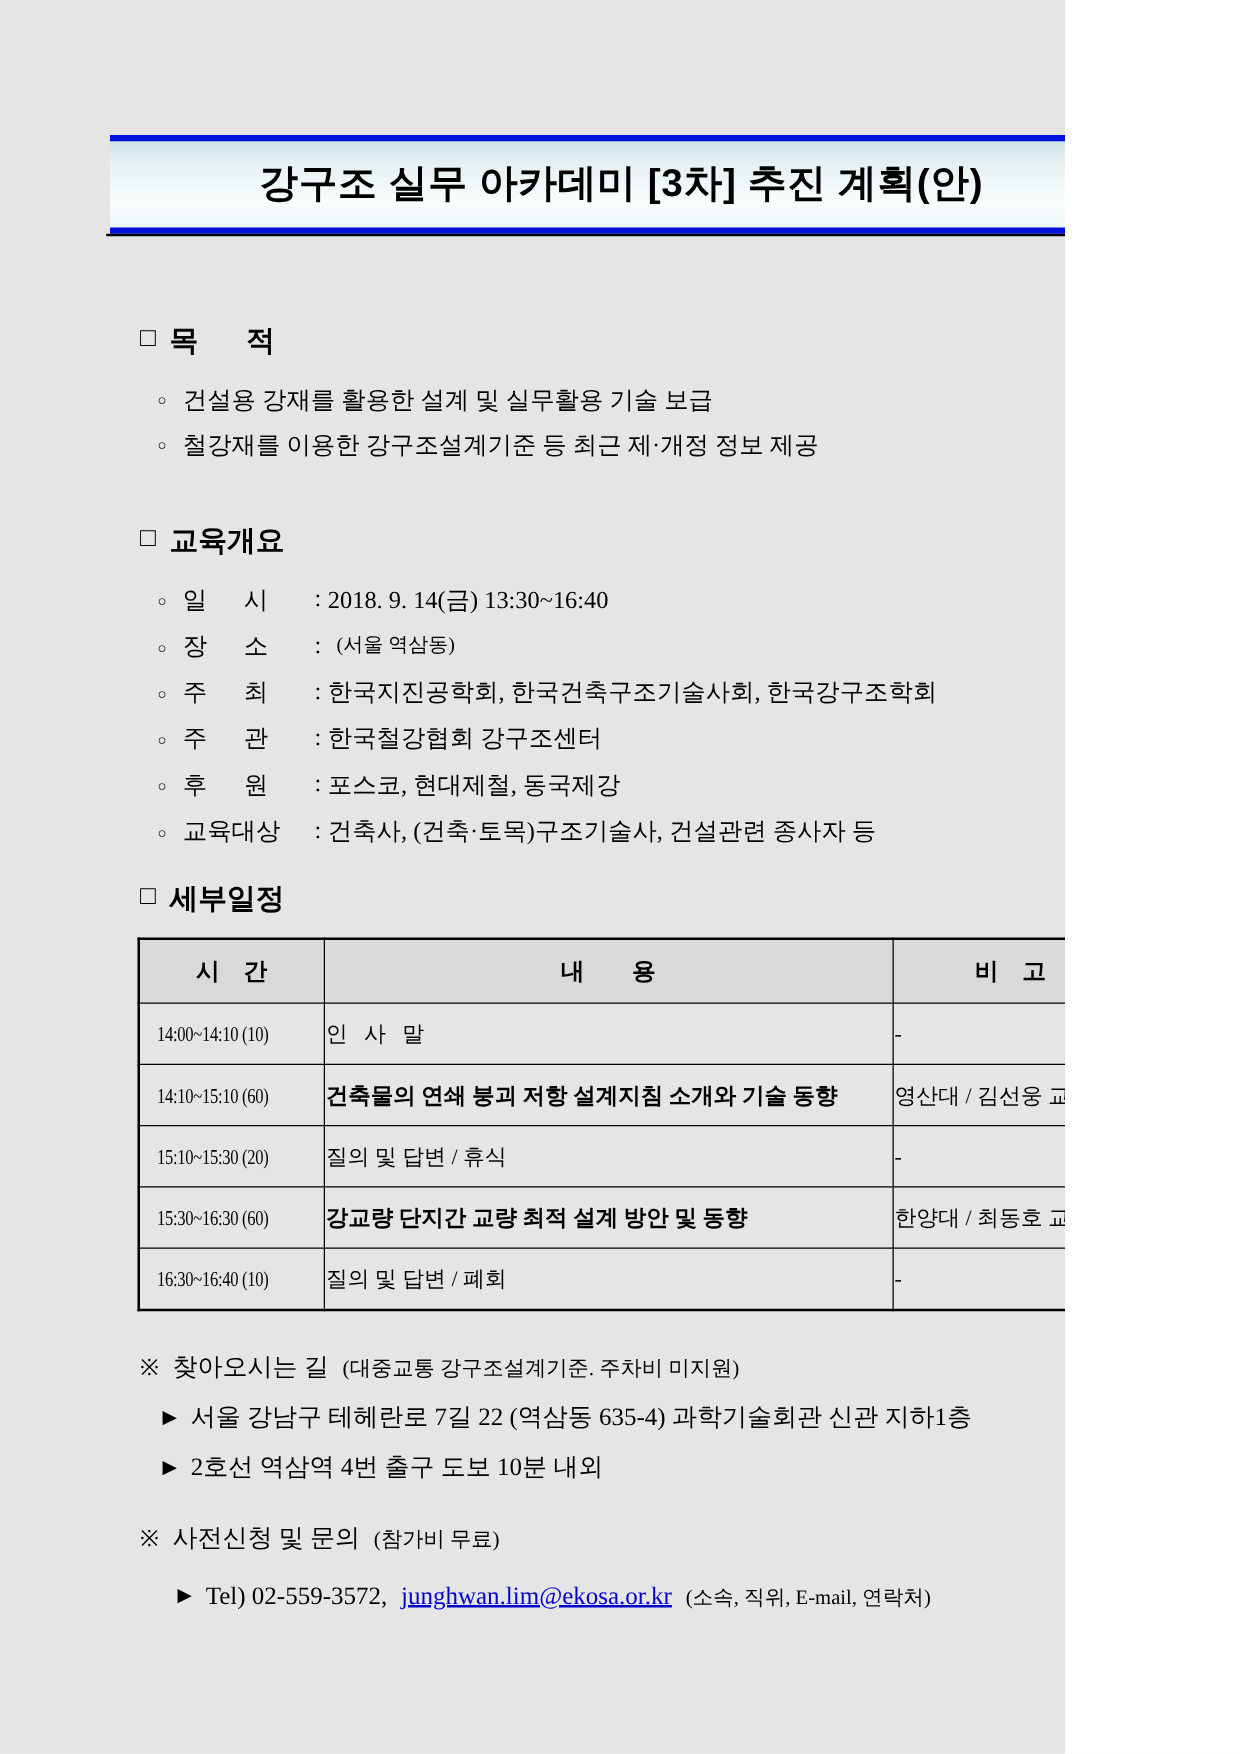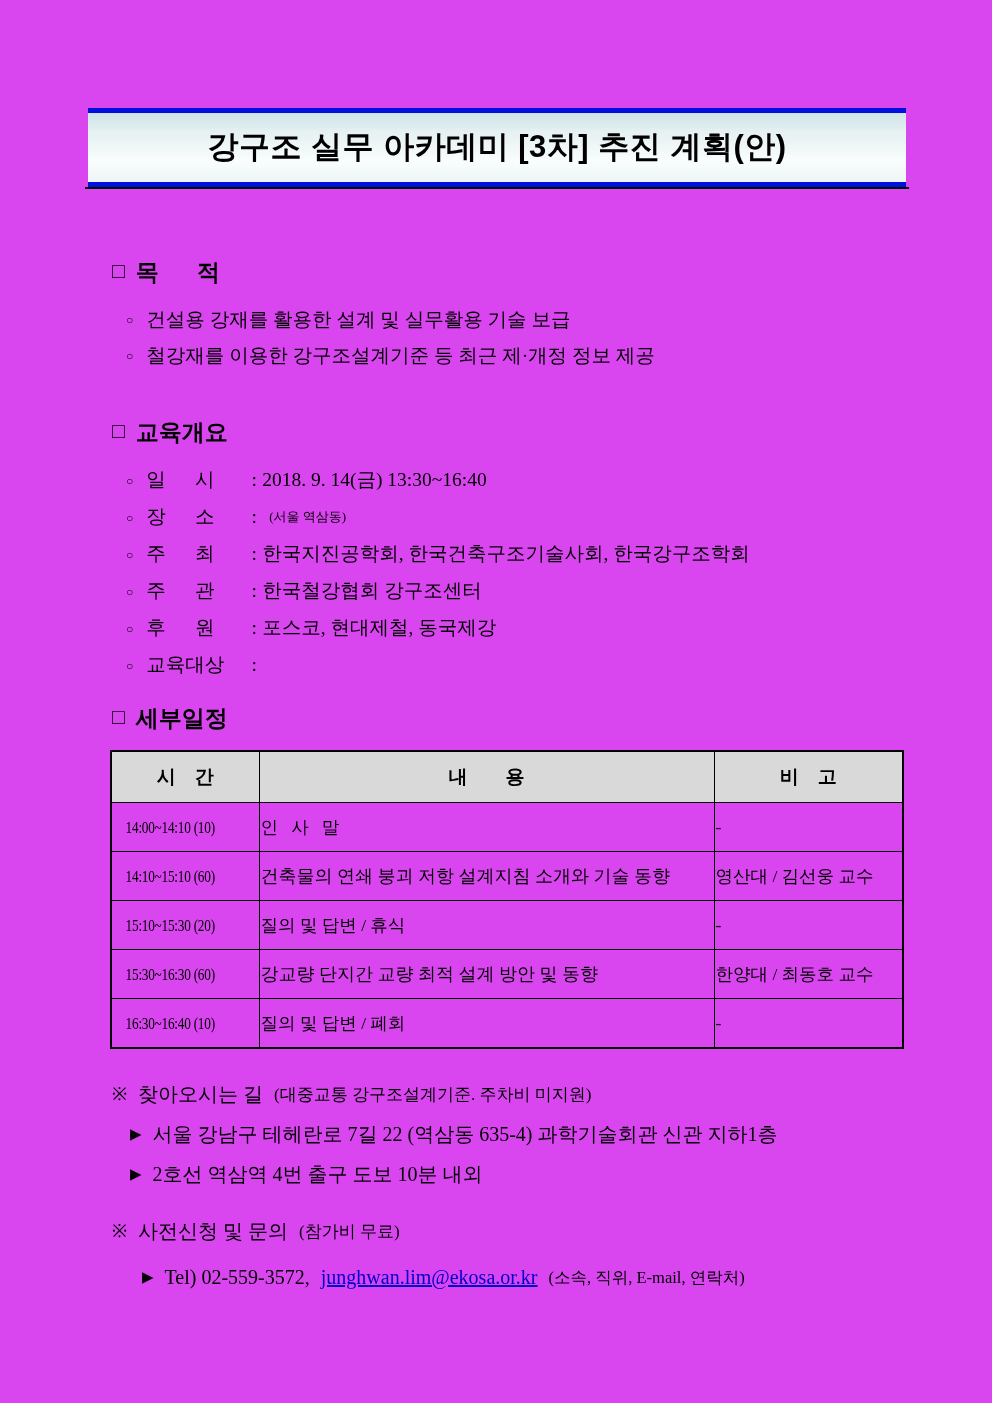--- a/index.html
+++ b/index.html
@@ -1,17 +1,17 @@
 <!DOCTYPE html>
 <html><head>
 <meta charset="utf-8">
 <style>
   html,body{margin:0;padding:0;background:#ffffff;}
   body{font-family:"Liberation Serif","DejaVu Serif",serif;color:#000;}
-  .page{position:relative;width:992px;height:1403px;background:#d946ef;overflow:hidden;}
+  .page{position:relative;width:852px;height:1403px;background:#e5e5e5;overflow:hidden;}
 
   
   .title-box{
     margin:108px 0 0 88px;width:818px;box-sizing:border-box;
     border-top:5px solid #0011dd;border-bottom:5px solid #0011dd;
     background:linear-gradient(to bottom,#cfe3e7 0%,#e6f1f2 28%,#f9fdfd 70%,#edf5f6 100%);
     position:relative;text-align:center;padding:14px 0 15px 0;
   }
   .title-box::after{
     content:"";position:absolute;left:-3px;right:-3px;bottom:-7px;height:2px;background:#000;
@@ -37,36 +37,36 @@
   .bullet-glyph{font-size:12px;line-height:1;position:relative;top:1px;}
 
   
   .overview h2{margin-top:44px;}
   .ov-list{margin:14px 0 0 126px;}
   .ov-list li{display:flex;align-items:center;height:37px;font-size:19.5px;white-space:pre;}
   .ov-list .bullet-glyph{margin-right:13px;}
   .ov-label{display:inline-block;width:100px;white-space:pre;}
   .ov-colon{display:inline-block;width:16px;text-align:center;}
   .ov-value{margin-left:0;}
-  .ov-note{font-size:13px;margin-left:7px;}
+  .ov-note{font-size:16px;margin-left:7px;}
 
   
   .schedule h2{margin-top:20px;}
   table.sched{
     border-collapse:collapse;table-layout:fixed;width:792px;
     margin:17px 0 0 110px;border:2px solid #000;
   }
   .sched th,.sched td{border:1px solid #000;vertical-align:middle;white-space:pre;overflow:hidden;}
   .sched th{background:#d9d9d9;height:48px;font-size:19px;font-weight:bold;}
   .sched td{height:46px;font-size:17.5px;}
   .col-time{width:148px;}
   .col-content{width:455px;}
   .col-note{width:189px;}
   .t-time span{display:inline-block;transform:scaleX(0.78);transform-origin:center;font-size:17px;letter-spacing:-0.3px;}
-  td.bold-cell{font-weight:normal;font-size:18px;}
+  td.bold-cell{font-weight:bold;font-size:18px;}
   .t-note{font-size:16.5px;}
 
   
   .directions{margin:32px 0 0 112px;}
   .note-head{display:flex;align-items:center;gap:11px;font-size:20px;line-height:27px;white-space:pre;}
   .marker-glyph{font-size:18px;}
   .nh-note{font-size:17px;}
   .arrow-line{margin:13px 0 0 18px;display:flex;align-items:center;gap:11px;font-size:20px;line-height:27px;white-space:pre;}
   .arrow-glyph{font-size:15px;line-height:1;}
   .application{margin:30px 0 0 112px;}
@@ -137,20 +137,21 @@
         <span class="bullet-glyph">○</span>
         <span class="ov-label">후      원</span>
         <span class="ov-colon">:</span>
         <span class="ov-value">포스코, 현대제철, 동국제강</span>
         <span class="ov-note"></span>
       </li>
       <li>
         <span class="bullet-glyph">○</span>
         <span class="ov-label">교육대상</span>
         <span class="ov-colon">:</span>
+        <span class="ov-value">건축사, (건축·토목)구조기술사, 건설관련 종사자 등</span>
         <span class="ov-note"></span>
       </li>
     </ul>
   </section>
 
   <section class="schedule">
     <h2 class="sec">
       <span class="box-glyph">□</span>
       <span>세부일정</span>
     </h2>

